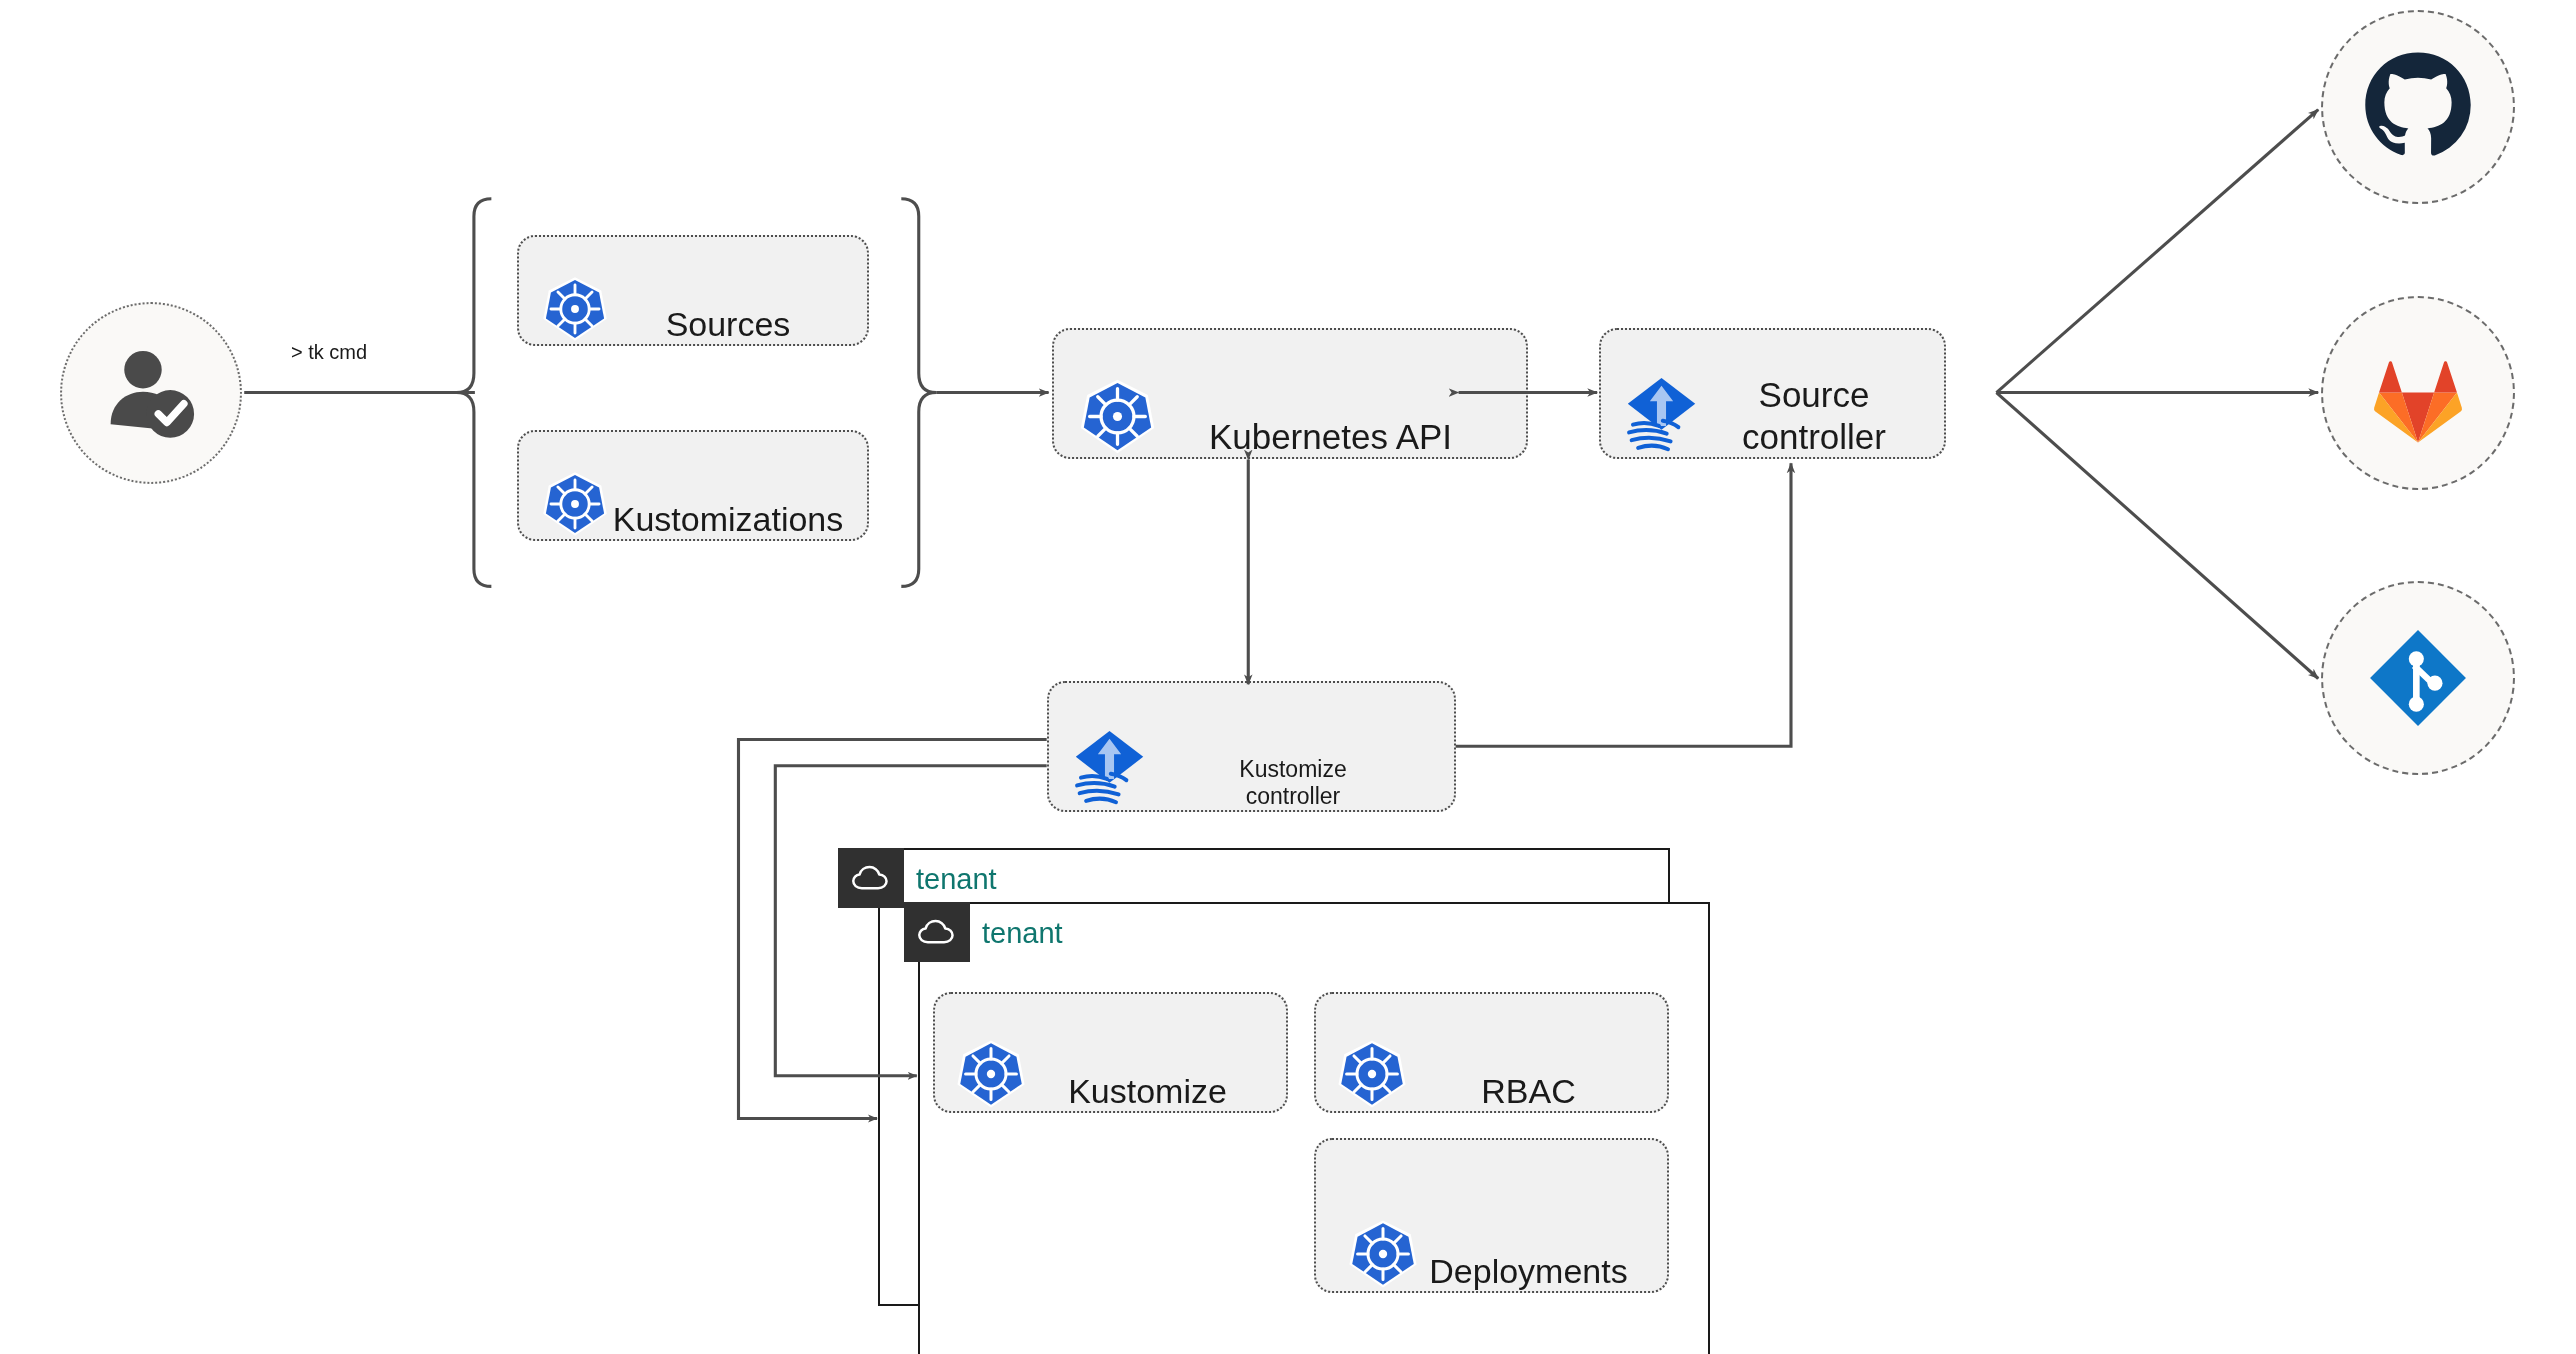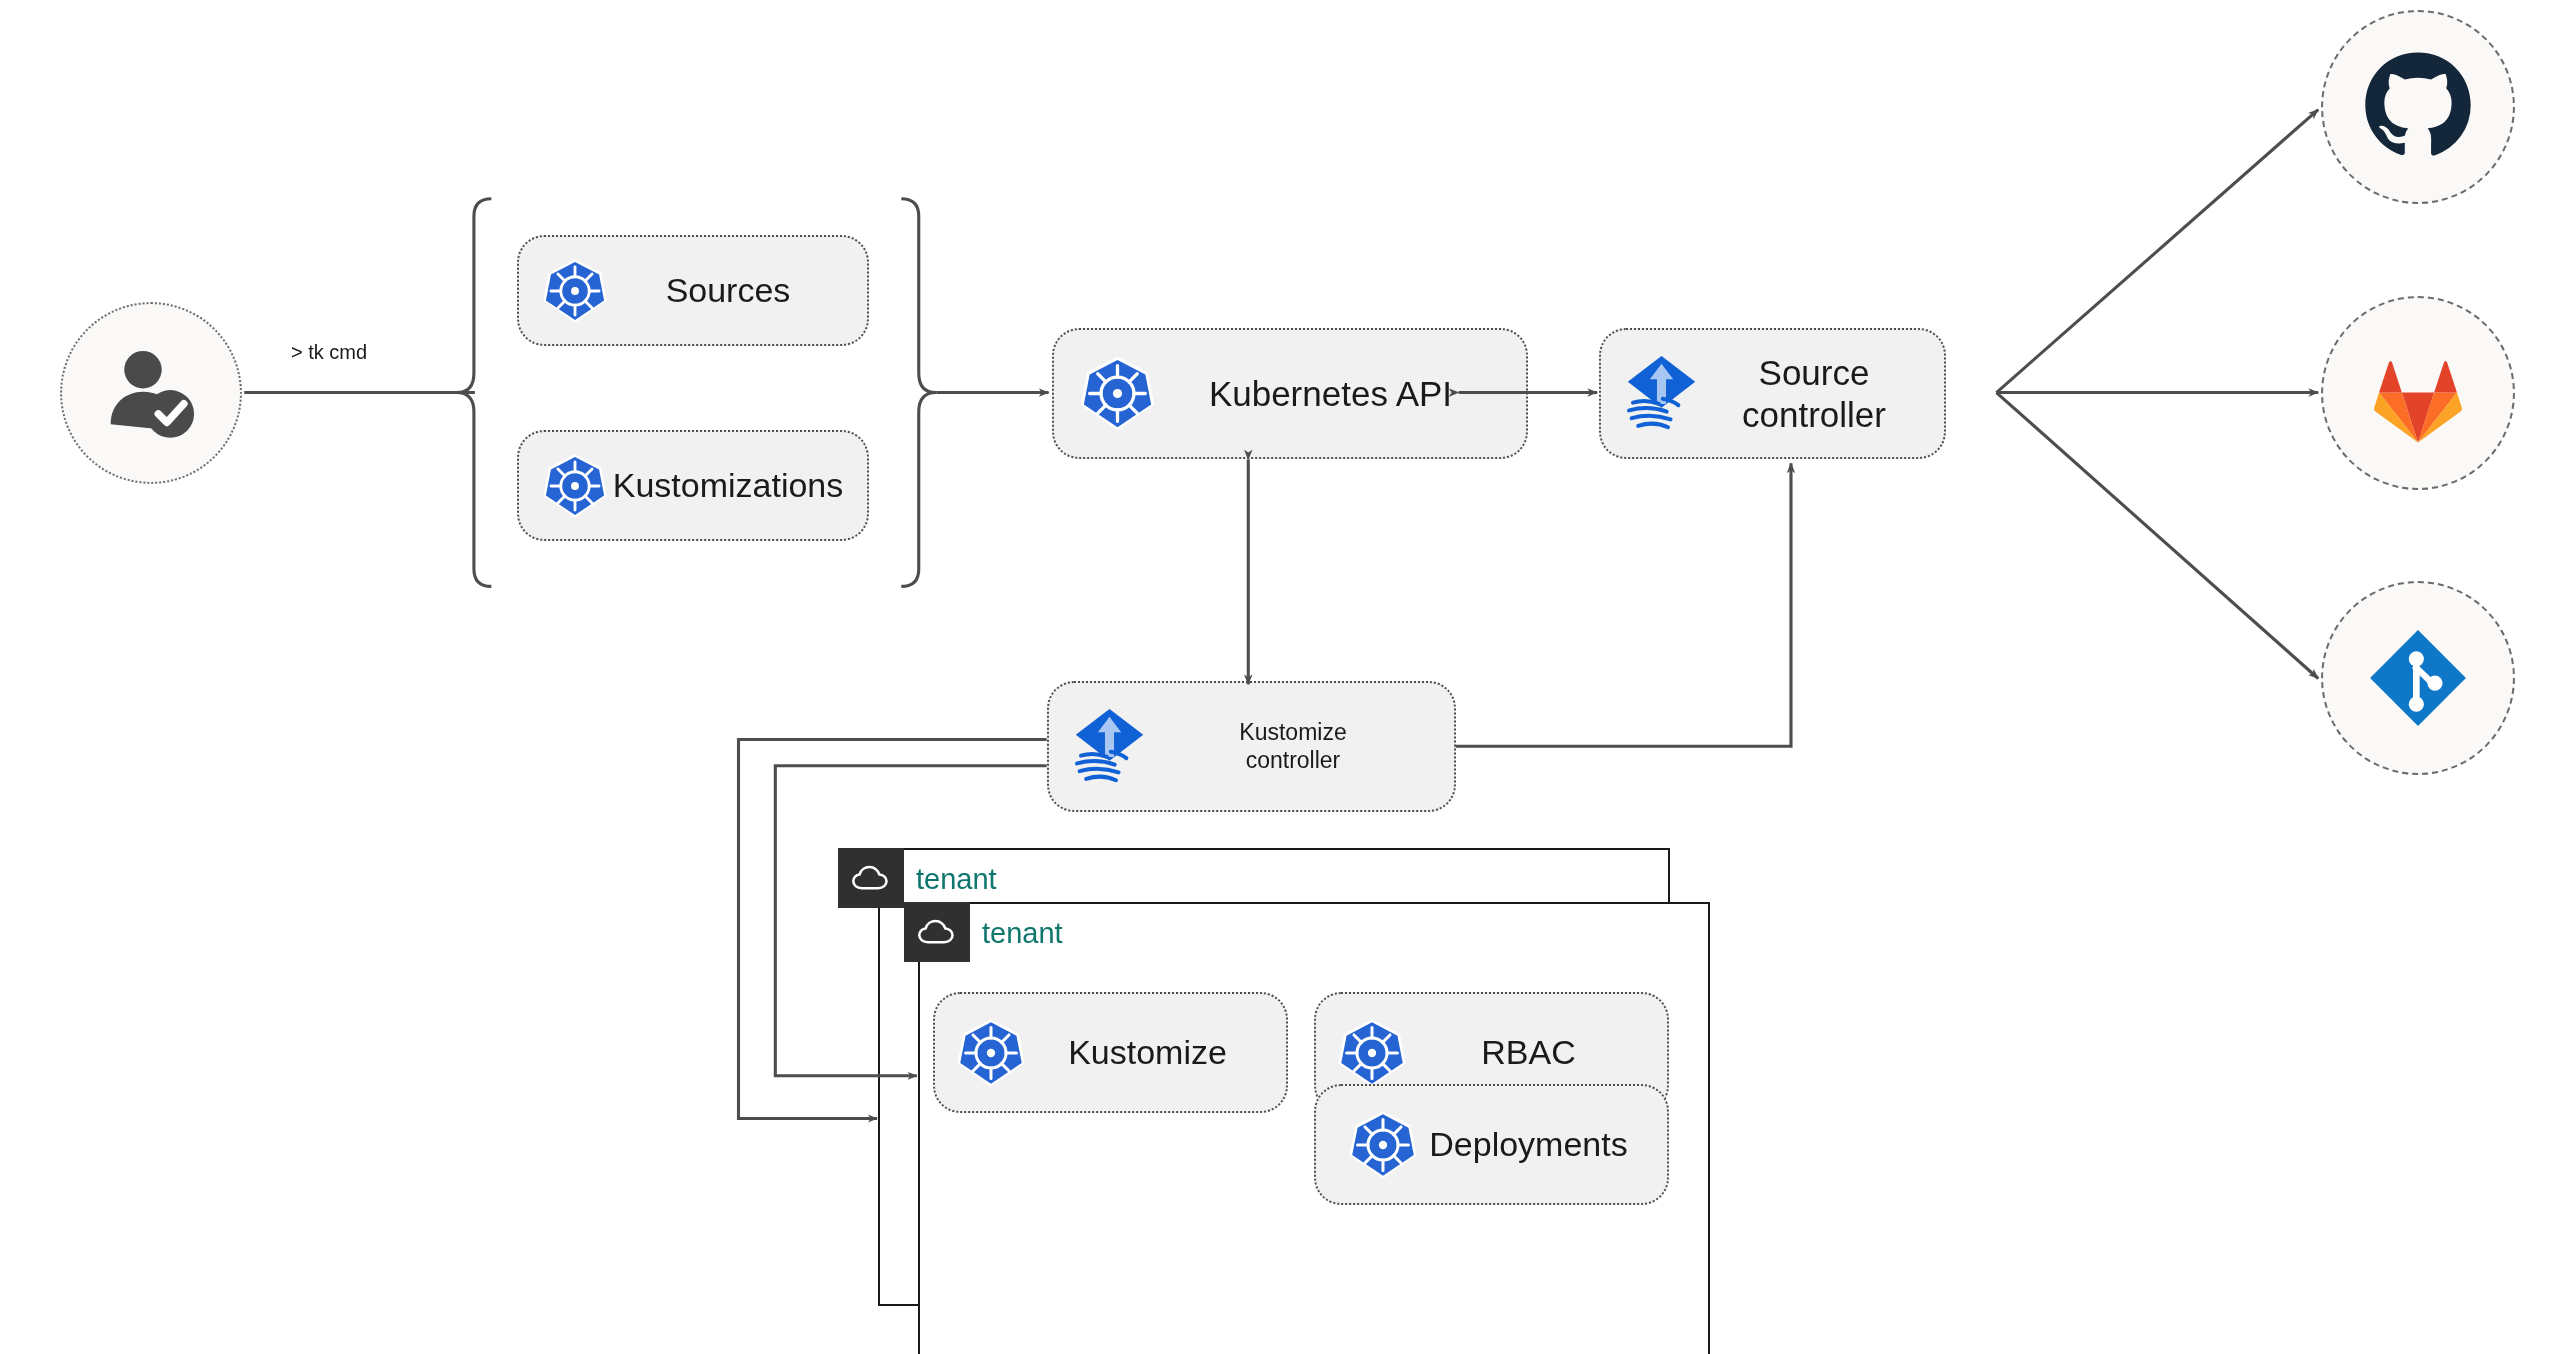--- a/index.html
+++ b/index.html
@@ -5,22 +5,22 @@
   html,body{margin:0;padding:0;background:#ffffff;}
   body{width:2576px;height:1355px;position:relative;overflow:hidden;
        font-family:"Liberation Sans","DejaVu Sans",sans-serif;color:#1a1a1a;}
   #stage{position:absolute;left:0;top:0;width:2576px;height:1355px;}
   svg.layer{position:absolute;left:0;top:0;width:2576px;height:1355px;overflow:visible;}
   #edges{z-index:1;}
 
   .node{position:absolute;box-sizing:border-box;}
 
   
-  .dbox{background:#f1f1f1;border:2.9px dotted #4d4d4d;border-radius:27px;
-        display:flex;align-items:center;}
+  .dbox{background:#f1f1f1;border:2.9px dotted #4d4d4d;border-radius:18px;
+        display:flex;align-items:flex-end;}
   .dbox .lbl{flex:1;text-align:center;line-height:1.18;}
 
   
   .circ{border-radius:50%;background:#faf9f7;display:flex;
         align-items:center;justify-content:center;}
   .circ.dotted{border:2.9px dotted #6b6b6b;}
   .circ.dashed{border:2.9px dashed #6b6b6b;}
 
   
   .tenant{background:#ffffff;border:2.9px solid #1a1a1a;box-sizing:border-box;}
@@ -243,21 +243,21 @@
         <path d="M32 19 V10 M32 45 V54 M19 32 H10 M45 32 H54
                  M22.8 22.8 L16.4 16.4 M41.2 41.2 L47.6 47.6
                  M41.2 22.8 L47.6 16.4 M22.8 41.2 L16.4 47.6"></path>
       </g>
       <circle cx="32" cy="32" r="3.6" fill="#ffffff"></circle>
     </svg>
     <span class="lbl" style="font-size:34px;">RBAC</span>
   </div>
 
 
-  <div class="node dbox" style="left:1314px;top:1084px;width:355px;height:121px;padding:0 30px;">
+  <div class="node dbox" style="left:1314px;top:1138px;width:355px;height:155px;padding:0 30px;">
     <svg class="k8sicon" width="74" height="74" viewBox="0 0 64 64">
       <polygon points="32,3 56,15 61,41 32,61 3,41 8,15" fill="#ffffff"></polygon>
       <polygon points="32,5.5 54,17 58.6,40.6 32,58.6 5.4,40.6 10,17" fill="#2564d2"></polygon>
       <g stroke="#ffffff" stroke-width="2.6" fill="none" stroke-linecap="round">
         <circle cx="32" cy="32" r="13"></circle>
         <path d="M32 19 V10 M32 45 V54 M19 32 H10 M45 32 H54
                  M22.8 22.8 L16.4 16.4 M41.2 41.2 L47.6 47.6
                  M41.2 22.8 L47.6 16.4 M22.8 41.2 L16.4 47.6"></path>
       </g>
       <circle cx="32" cy="32" r="3.6" fill="#ffffff"></circle>

